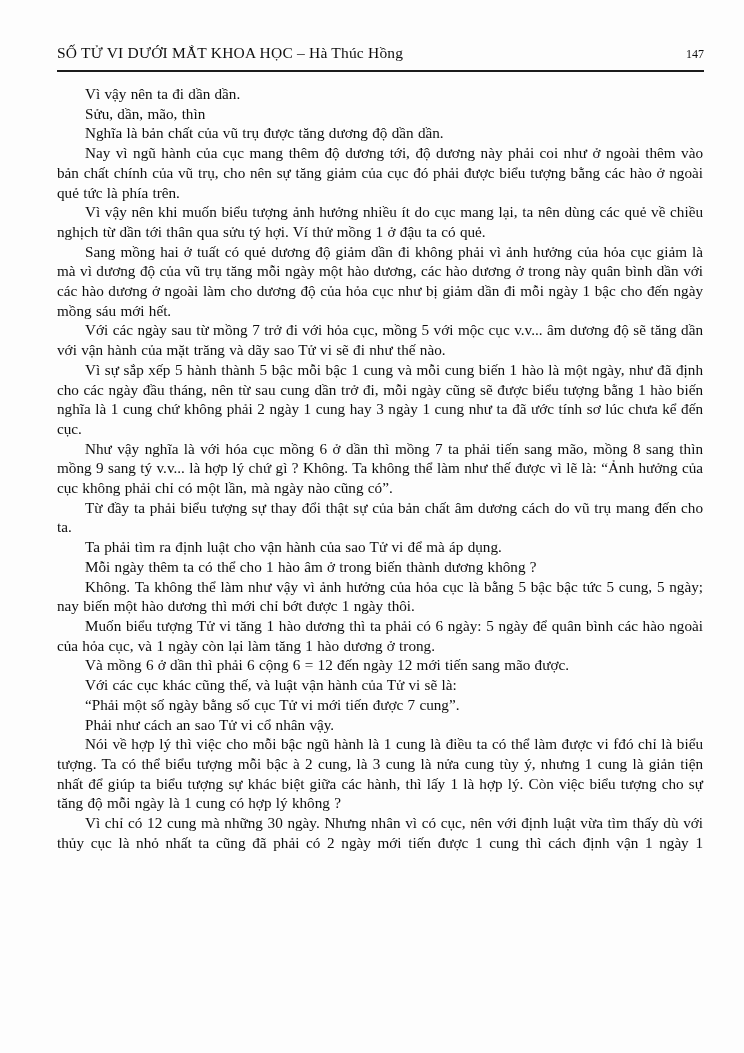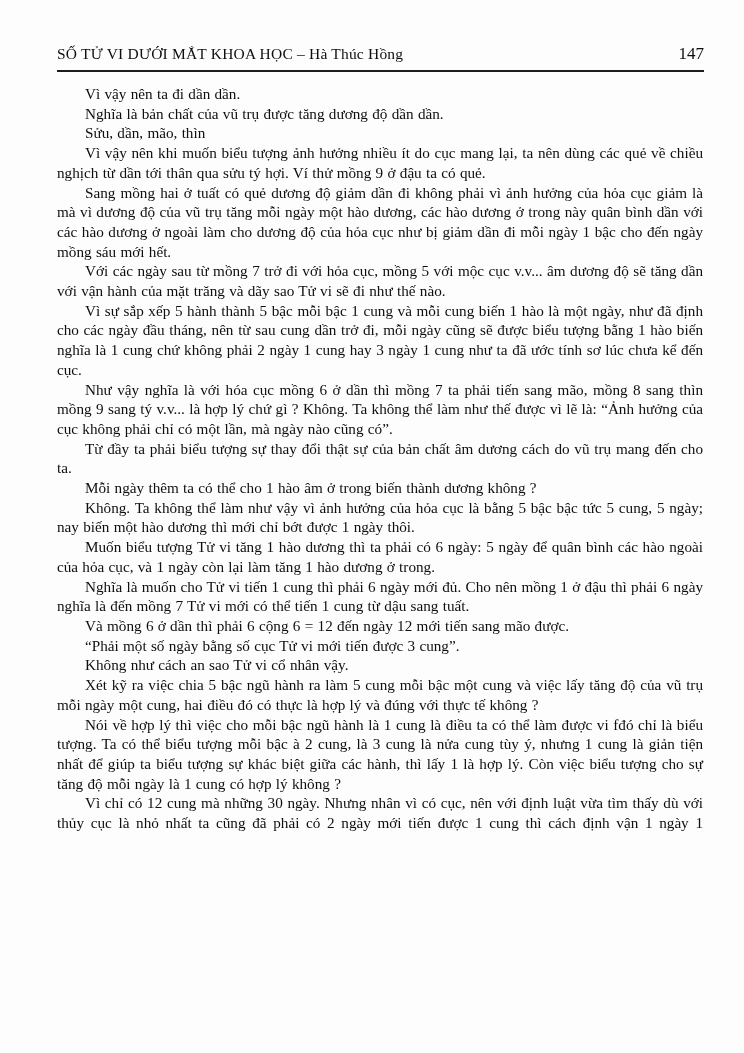--- a/index.html
+++ b/index.html
@@ -25,21 +25,21 @@
     display: flex;
     justify-content: space-between;
     align-items: baseline;
     font-size: 15.5px;
     white-space: nowrap;
   }
   .header .title {
     letter-spacing: 0.2px;
   }
   .header .page-number {
-    font-size: 17px;
+    font-size: 12px;
   }
   .header-rule {
     position: absolute;
     left: 57px;
     right: 56px;
     top: 70px;
     height: 0;
     border-top: 2px solid #1c1c1c;
   }
   .content {
@@ -65,32 +65,33 @@
 <body>
 
 <div class="page">
   <div class="header">
     <span class="title">SỐ TỬ VI DƯỚI MẮT KHOA HỌC – Hà Thúc Hồng</span>
     <span class="page-number">147</span>
   </div>
   <div class="header-rule"></div>
   <main class="content">
       <p class="para">Vì vậy nên ta đi dần dần.</p>
+      <p class="para">Sửu, dần, mão, thìn</p>
       <p class="para">Nghĩa là bản chất của vũ trụ được tăng dương độ dần dần.</p>
-      <p class="para">Sửu, dần, mão, thìn</p>
-      <p class="para">Vì vậy nên khi muốn biểu tượng ảnh hưởng nhiều ít do cục mang lại, ta nên dùng các quẻ về chiều nghịch từ dần tới thân qua sửu tý hợi. Ví thử mồng 9 ở đậu ta có quẻ.</p>
+      <p class="para">Nay vì ngũ hành của cục mang thêm độ dương tới, độ dương này phải coi như ở ngoài thêm vào bản chất chính của vũ trụ, cho nên sự tăng giảm của cục đó phải được biểu tượng bằng các hào ở ngoài quẻ tức là phía trên.</p>
+      <p class="para">Vì vậy nên khi muốn biểu tượng ảnh hưởng nhiều ít do cục mang lại, ta nên dùng các quẻ về chiều nghịch từ dần tới thân qua sửu tý hợi. Ví thử mồng 1 ở đậu ta có quẻ.</p>
       <p class="para">Sang mồng hai ở tuất có quẻ dương độ giảm dần đi không phải vì ảnh hưởng của hỏa cục giảm là mà vì dương độ của vũ trụ tăng mỗi ngày một hào dương, các hào dương ở trong này quân bình dần với các hào dương ở ngoài làm cho dương độ của hỏa cục như bị giảm dần đi mỗi ngày 1 bậc cho đến ngày mồng sáu mới hết.</p>
       <p class="para">Với các ngày sau từ mồng 7 trở đi với hỏa cục, mồng 5 với mộc cục v.v... âm dương độ sẽ tăng dần với vận hành của mặt trăng và dãy sao Tử vi sẽ đi như thế nào.</p>
       <p class="para">Vì sự sắp xếp 5 hành thành 5 bậc mỗi bậc 1 cung và mỗi cung biến 1 hào là một ngày, như đã định cho các ngày đầu tháng, nên từ sau cung dần trở đi, mỗi ngày cũng sẽ được biểu tượng bằng 1 hào biến nghĩa là 1 cung chứ không phải 2 ngày 1 cung hay 3 ngày 1 cung như ta đã ước tính sơ lúc chưa kể đến cục.</p>
       <p class="para">Như vậy nghĩa là với hóa cục mồng 6 ở dần thì mồng 7 ta phải tiến sang mão, mồng 8 sang thìn mồng 9 sang tý v.v... là hợp lý chứ gì ? Không. Ta không thể làm như thế được vì lẽ là: “Ảnh hưởng của cục không phải chỉ có một lần, mà ngày nào cũng có”.</p>
       <p class="para">Từ đầy ta phải biểu tượng sự thay đổi thật sự của bản chất âm dương cách do vũ trụ mang đến cho ta.</p>
+      <p class="para">Ta phải tìm ra định luật cho vận hành của sao Tử vi để mà áp dụng.</p>
       <p class="para">Mỗi ngày thêm ta có thể cho 1 hào âm ở trong biến thành dương không ?</p>
       <p class="para">Không. Ta không thể làm như vậy vì ảnh hưởng của hỏa cục là bằng 5 bậc bậc tức 5 cung, 5 ngày; nay biến một hào dương thì mới chỉ bớt được 1 ngày thôi.</p>
       <p class="para">Muốn biểu tượng Tử vi tăng 1 hào dương thì ta phải có 6 ngày: 5 ngày để quân bình các hào ngoài của hỏa cục, và 1 ngày còn lại làm tăng 1 hào dương ở trong.</p>
-      <p class="para">Nghĩa là muốn cho Tử vi tiến 1 cung thì phải 6 ngày mới đủ. Cho nên mồng 1 ở đậu thì phải 6 ngày nghĩa là đến mồng 7 Tử vi mới có thể tiến 1 cung từ dậu sang tuất.</p>
       <p class="para">Và mồng 6 ở dần thì phải 6 cộng 6 = 12 đến ngày 12 mới tiến sang mão được.</p>
-      <p class="para">“Phải một số ngày bằng số cục Tử vi mới tiến được 3 cung”.</p>
-      <p class="para">Không như cách an sao Tử vi cổ nhân vậy.</p>
-      <p class="para">Xét kỹ ra việc chia 5 bậc ngũ hành ra làm 5 cung mỗi bậc một cung và việc lấy tăng độ của vũ trụ mỗi ngày một cung, hai điều đó có thực là hợp lý và đúng với thực tế không ?</p>
+      <p class="para">Với các cục khác cũng thế, và luật vận hành của Tử vi sẽ là:</p>
+      <p class="para">“Phải một số ngày bằng số cục Tử vi mới tiến được 7 cung”.</p>
+      <p class="para">Phải như cách an sao Tử vi cổ nhân vậy.</p>
       <p class="para">Nói về hợp lý thì việc cho mỗi bậc ngũ hành là 1 cung là điều ta có thể làm được vi fđó chỉ là biểu tượng. Ta có thể biểu tượng mỗi bậc à 2 cung, là 3 cung là nửa cung tùy ý, nhưng 1 cung là giản tiện nhất để giúp ta biểu tượng sự khác biệt giữa các hành, thì lấy 1 là hợp lý. Còn việc biểu tượng  cho sự tăng độ mỗi ngày là 1 cung có hợp lý không ?</p>
       <p class="para cut">Vì chỉ có 12 cung mà những 30 ngày. Nhưng nhân vì có cục, nên với định luật vừa tìm thấy dù với thủy cục là nhỏ nhất ta cũng đã phải có 2 ngày mới tiến được 1 cung thì cách định vận 1 ngày 1</p>
     </main>
 </div>
 
 </body></html>

